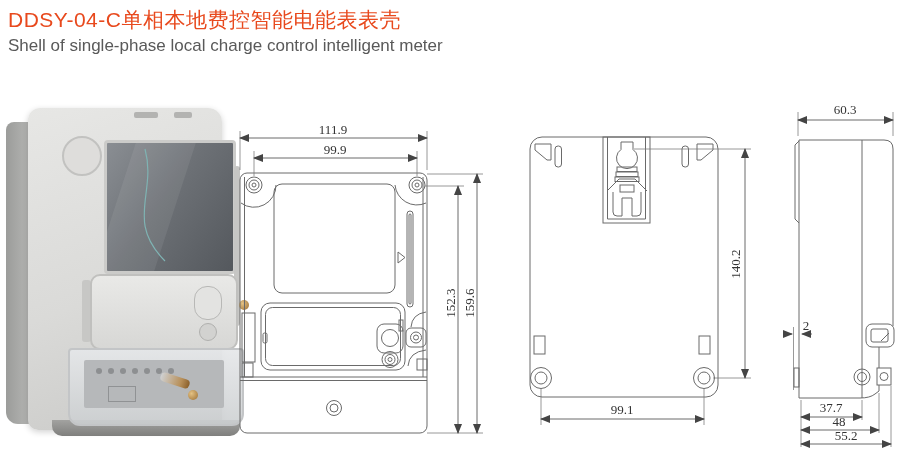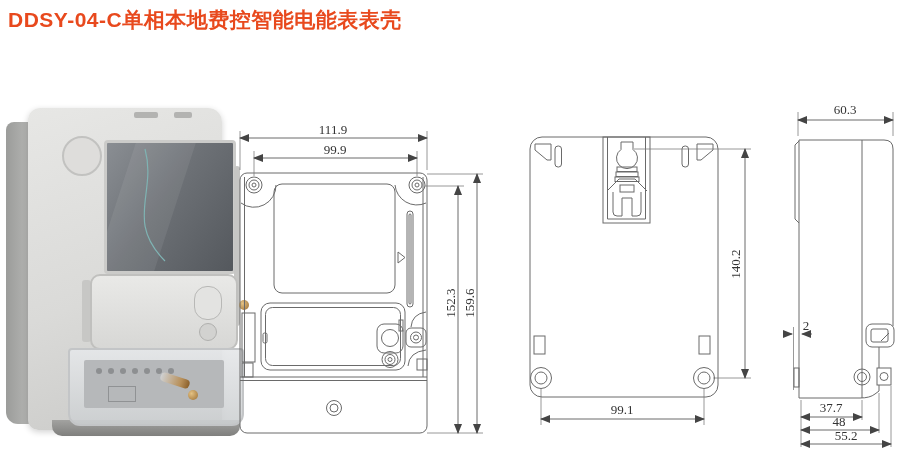--- a/index.html
+++ b/index.html
@@ -1,19 +1,19 @@
 <!DOCTYPE html>
 <html><head>
 <meta charset="utf-8">
 <style>
   html,body{margin:0;padding:0;background:#ffffff;}
   .canvas{position:relative;width:905px;height:470px;background:#fff;overflow:hidden;
           font-family:"Liberation Sans",sans-serif;}
   
-  .title{position:absolute;left:8px;top:6px;font-size:21px;font-weight:bold;color:#e8491d;
+  .title{position:absolute;left:8px;top:6px;font-size:21px;font-weight:normal;color:#e8491d;
          letter-spacing:0.5px;white-space:nowrap;}
   .subtitle{position:absolute;left:8px;top:36px;font-size:17px;color:#595959;white-space:nowrap;}
   
   .photo{position:absolute;left:4px;top:100px;width:222px;height:348px;}
   .photo *{position:absolute;}
   .m-side{left:2px;top:22px;width:36px;height:302px;border-radius:8px 0 0 12px;
           background:linear-gradient(90deg,#9b9c9a,#c3c3c1);}
   .m-body{left:24px;top:8px;width:194px;height:322px;border-radius:12px 14px 10px 10px;
           background:linear-gradient(160deg,#e7e7e5 0%,#dadad8 55%,#c9c9c7 100%);
           box-shadow:0 2px 6px rgba(0,0,0,0.18);}
@@ -55,20 +55,21 @@
   .ol{stroke:#6a6a6a;fill:none;stroke-width:1;}
   .ext{stroke:#777;fill:none;stroke-width:0.75;}
   .dim{stroke:#444;fill:none;stroke-width:0.8;}
 </style>
 </head>
 <body>
 
 <div class="canvas">
 
   <div class="title">DDSY-04-C单相本地费控智能电能表表壳</div>
+  <div class="subtitle">Shell of single-phase local charge control intelligent meter</div>
 
   <div class="photo">
     <div class="m-side"></div>
     <div class="m-body">
       <div class="m-topbtn1"></div>
       <div class="m-topbtn2"></div>
       <div class="m-latch"></div>
       <div class="m-window">
         <div class="m-glare"></div>
         <svg width="126" height="128">

